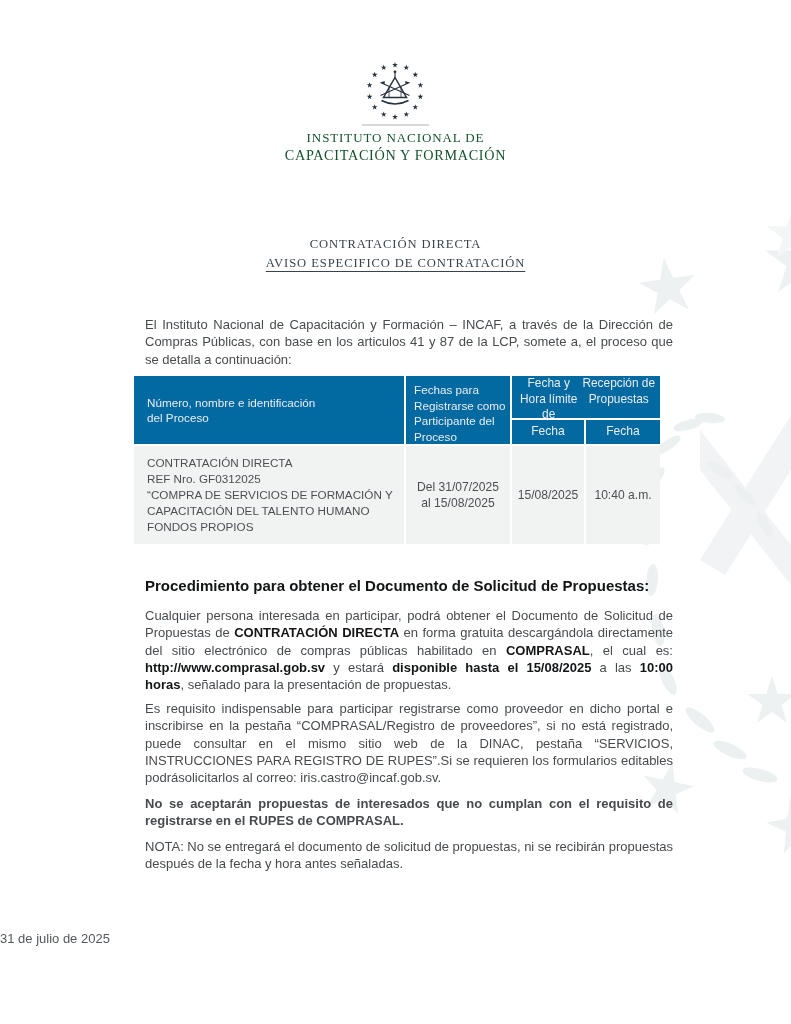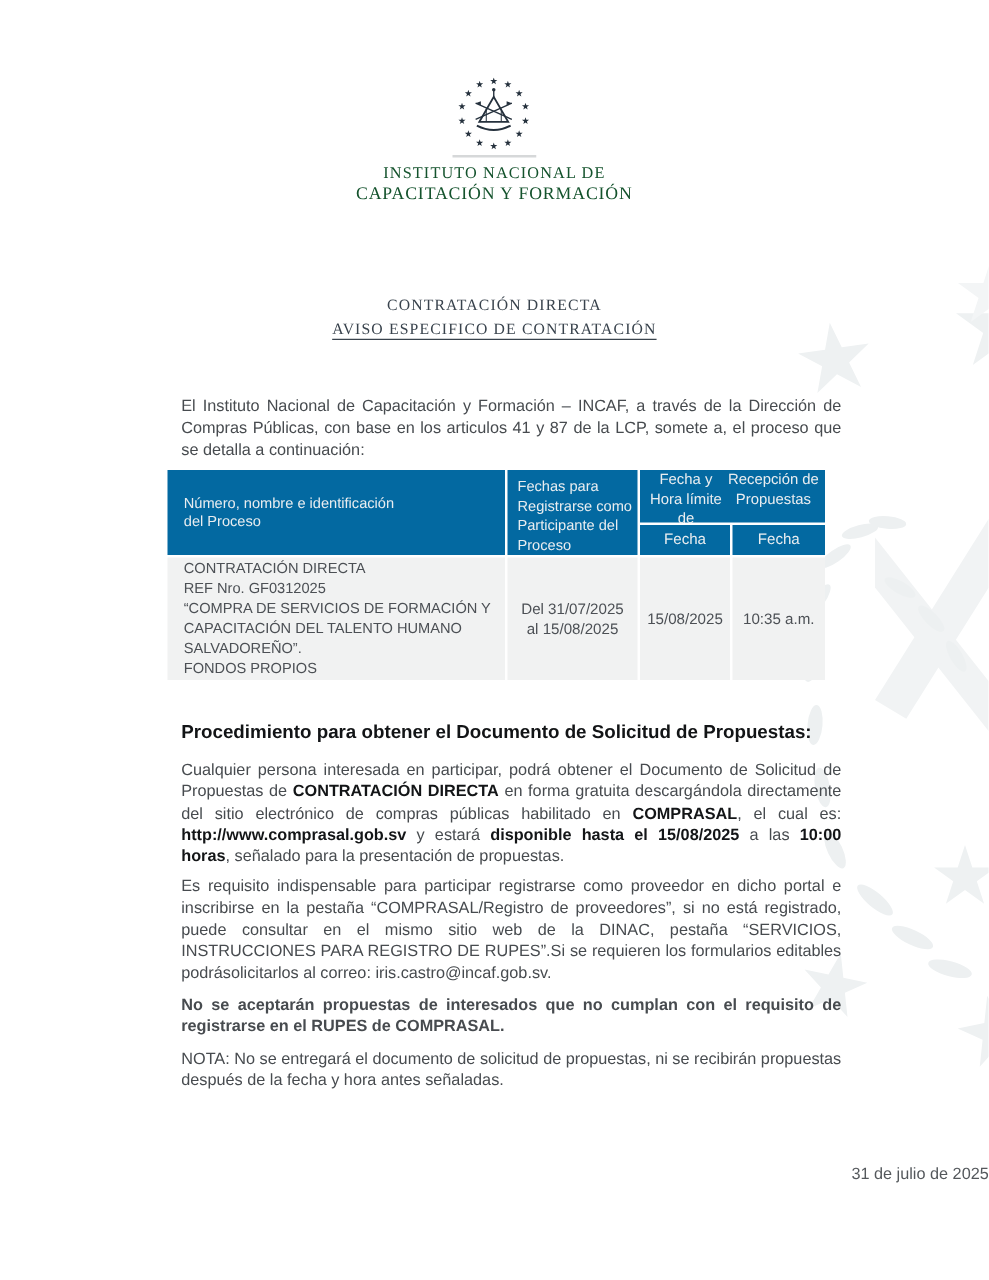--- a/index.html
+++ b/index.html
@@ -44,21 +44,21 @@
   .cell-deadline-group{grid-column:3/5;grid-row:1;display:flex;flex-direction:row;
                        justify-content:center;text-align:center;padding:0 4px;font-size:11.9px;}
   .cell-sub{display:flex;align-items:center;justify-content:center;font-size:12.1px;}
   .td{background:#f1f2f2;color:#4c5055;font-size:11.7px;line-height:16px;}
   .cell-process{grid-column:1;display:flex;flex-direction:column;justify-content:center;
                 padding:0 8px 0 13px;}
   .cell-center{display:flex;flex-direction:column;align-items:center;justify-content:center;
                text-align:center;font-size:12.1px;}
 
   
-  .footer-date{top:931px;left:0;width:791px;text-align:right;font-size:13px;color:#54585c;}
+  .footer-date{top:931px;left:0;width:791px;text-align:left;font-size:13px;color:#54585c;}
 </style>
 </head>
 <body>
 
 <div class="page">
 
   <svg class="watermark" viewBox="0 0 791 1024" xmlns="http://www.w3.org/2000/svg" aria-hidden="true">
     <defs>
       <path id="star" d="M0,-100 L22.5,-30.9 L95.1,-30.9 L36.3,11.8 L58.8,80.9 L0,38.2 L-58.8,80.9 L-36.3,11.8 L-95.1,-30.9 L-22.5,-30.9 Z"></path>
     </defs>
@@ -148,29 +148,28 @@
         <div>Recepción de Propuestas</div>
       </div>
     <div class="th cell-sub">Fecha</div>
     <div class="th cell-sub">Fecha</div>
 
     <div class="td cell-process">
         <div>CONTRATACIÓN DIRECTA</div>
         <div>REF Nro. GF0312025</div>
         <div>“COMPRA DE SERVICIOS DE FORMACIÓN Y</div>
         <div>CAPACITACIÓN DEL TALENTO HUMANO</div>
-        <div>SALVADOREÑO”.</div>
         <div>FONDOS PROPIOS</div>
       </div>
     <div class="td cell-center">
         <div>Del 31/07/2025</div>
         <div>al 15/08/2025</div>
       </div>
     <div class="td cell-center">15/08/2025</div>
-    <div class="td cell-center">10:35 a.m.</div>
+    <div class="td cell-center">10:40 a.m.</div>
   </div>
 
   <p class="abs body-text procedure-heading">Procedimiento para obtener el Documento de Solicitud de Propuestas:</p>
 
   <p class="abs body-text para-download">Cualquier persona interesada en participar, podrá obtener el Documento de Solicitud de Propuestas de <b>CONTRATACIÓN DIRECTA</b> en forma gratuita descargándola directamente del sitio electrónico de compras públicas habilitado en <b>COMPRASAL</b>, el cual es: <b>http://www.comprasal.gob.sv</b> y estará <b>disponible hasta el 15/08/2025</b> a las <b>10:00 horas</b>, señalado para la presentación de propuestas.</p>
 
   <p class="abs body-text para-registration">Es requisito indispensable para participar registrarse como proveedor en dicho portal e inscribirse en la pestaña “COMPRASAL/Registro de proveedores”, si no está registrado, puede consultar en el mismo sitio web de la DINAC, pestaña “SERVICIOS, INSTRUCCIONES PARA REGISTRO DE RUPES”.Si se requieren los formularios editables podrásolicitarlos al correo: iris.castro@incaf.gob.sv.</p>
 
   <p class="abs body-text para-rupes">No se aceptarán propuestas de interesados que no cumplan con el requisito de registrarse en el RUPES de COMPRASAL.</p>
 

